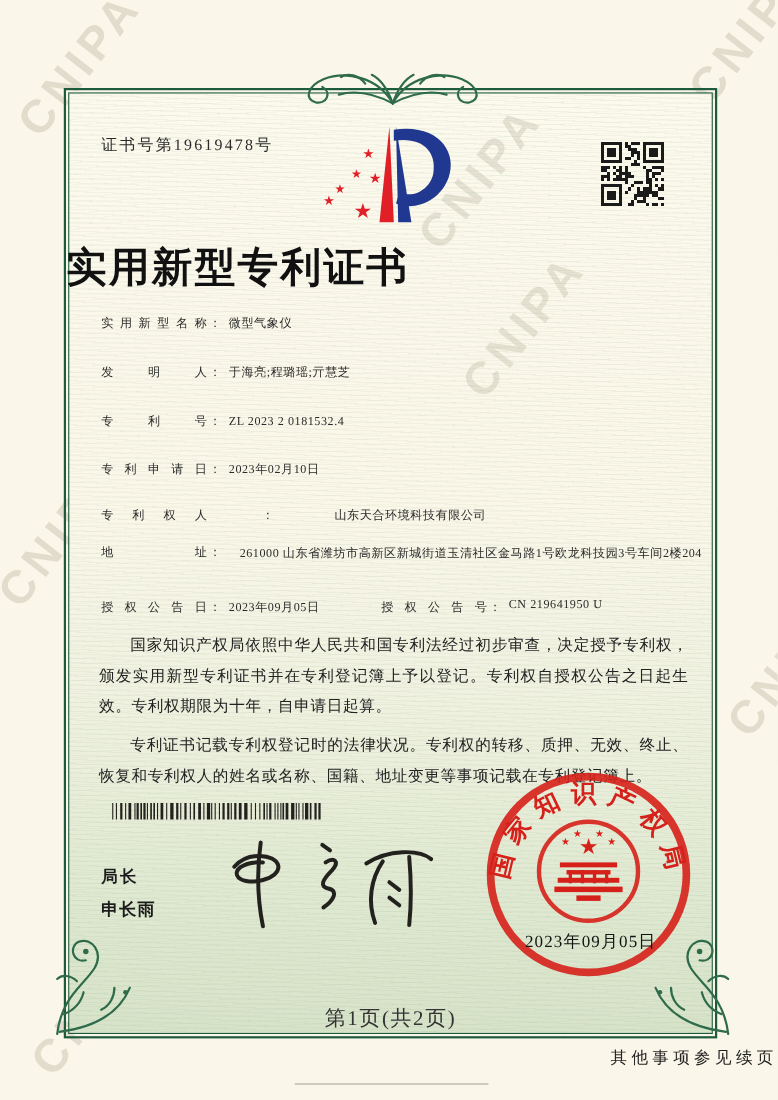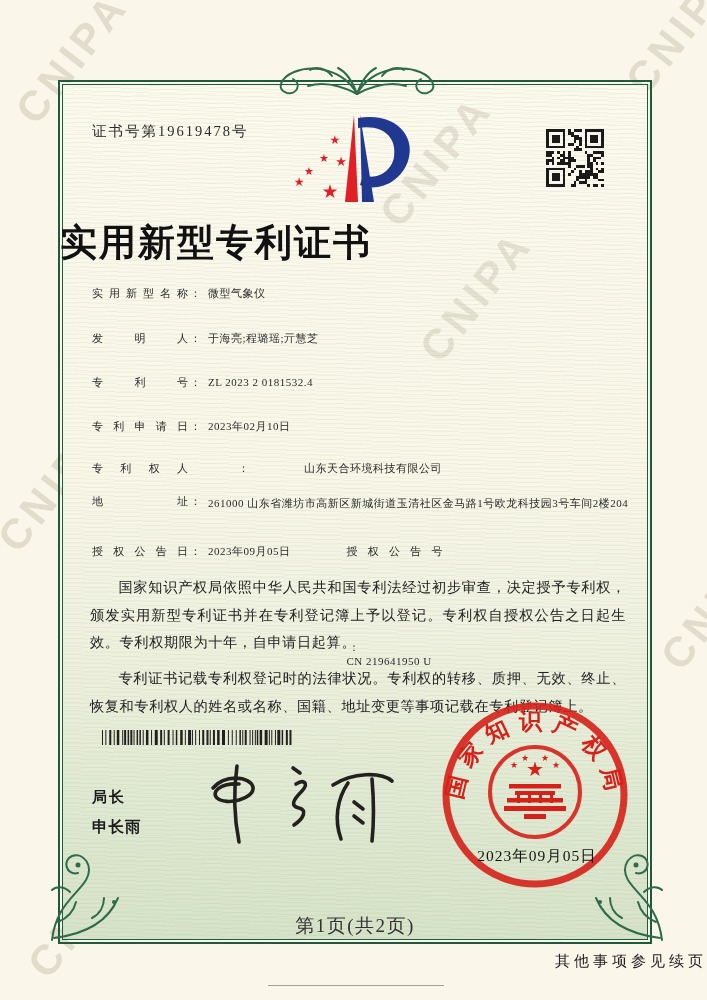--- a/index.html
+++ b/index.html
@@ -52,21 +52,21 @@
   .row{
     position:absolute; left:32px; display:flex; align-items:baseline;
     font-size:11px; color:#2b2b2b;
   }
   .lab{
     display:inline-block; width:96px; flex:0 0 96px;
     text-align:justify; text-align-last:justify;
   }
   .colon{ margin:0 7px 0 2px; }
   .val{ letter-spacing:0.5px; }
-  .val-wrap{ width:440px; line-height:1.7; }
+  .val-wrap{ width:440px; line-height:1.7;text-align:center; }
   .grant-group{ display:flex; align-items:flex-start; }
   .paras{
     position:absolute; left:30px; width:536px; top:492px;
     font-size:14.2px; line-height:1.95; letter-spacing:0.6px; color:#222;
     text-align:justify;
   }
   .paras p{ text-indent:2em; }
   .paras p + p{ margin-top:8px; }
   .director-title{ position:absolute; left:32px; top:706px;
     font-family:"Liberation Sans","DejaVu Sans",sans-serif;
@@ -324,21 +324,21 @@
         <span class="colon">：</span>
         <span class="val val-wrap">261000 山东省潍坊市高新区新城街道玉清社区金马路1号欧龙科技园3号车间2楼204</span>
       </div>
 
       <div class="row" style="top:462px;">
         <span class="grant-group">
           <span class="lab">授权公告日</span>
           <span class="colon">：</span>
           <span class="val">2023年09月05日</span>
         </span>
-        <span class="grant-group" style="margin-left:56px;flex-direction:column;">
+        <span class="grant-group" style="margin-left:56px;">
           <span class="lab">授权公告号</span>
           <span class="colon">：</span>
           <span class="val">CN 219641950 U</span>
         </span>
       </div>
 
       <div class="paras">
         <p>国家知识产权局依照中华人民共和国专利法经过初步审查，决定授予专利权，颁发实用新型专利证书并在专利登记簿上予以登记。专利权自授权公告之日起生效。专利权期限为十年，自申请日起算。</p>
         <p>专利证书记载专利权登记时的法律状况。专利权的转移、质押、无效、终止、恢复和专利权人的姓名或名称、国籍、地址变更等事项记载在专利登记簿上。</p>
       </div>

